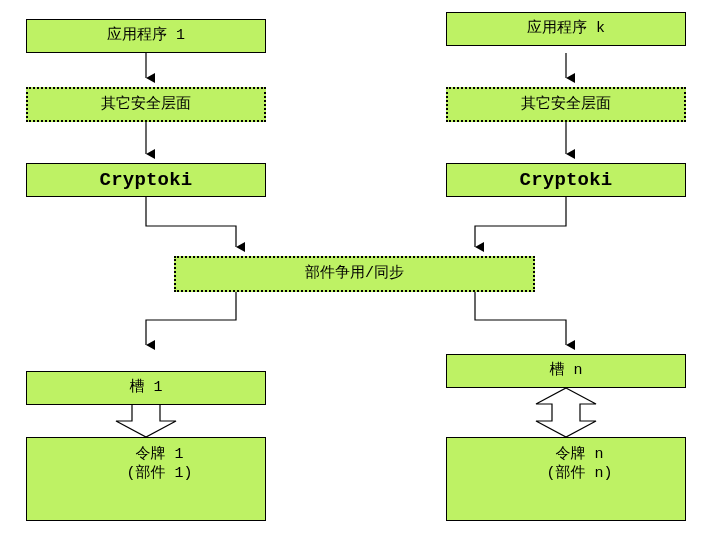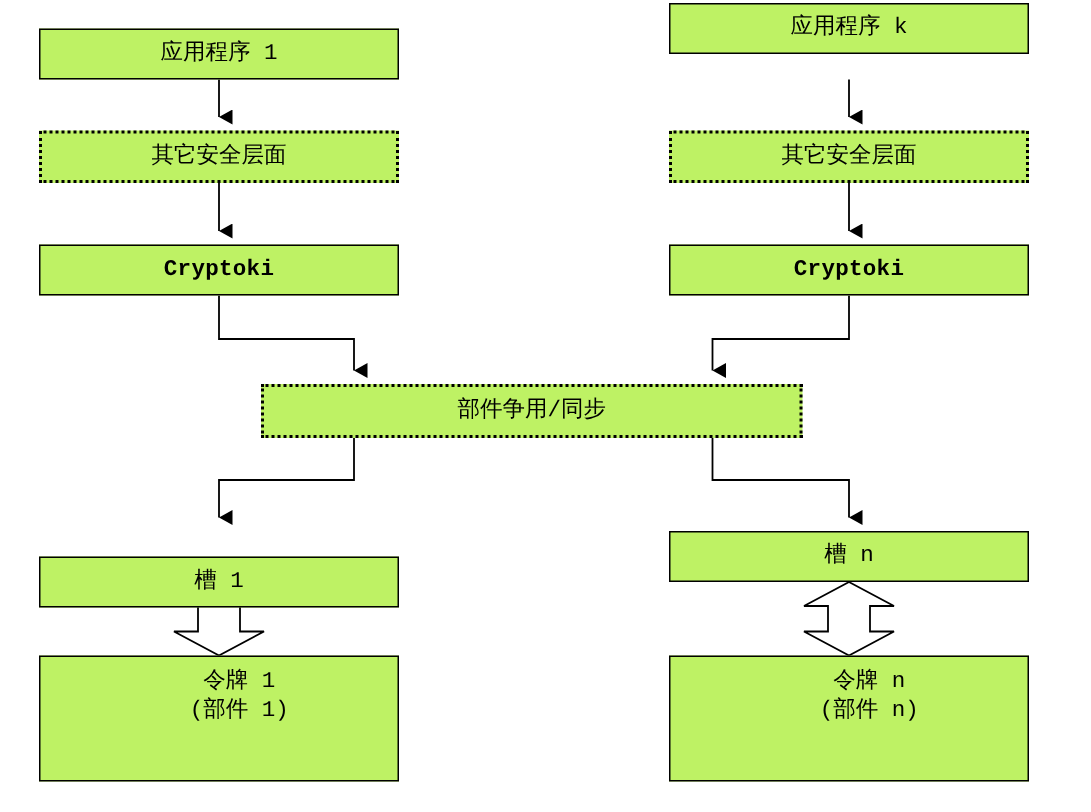--- a/index.html
+++ b/index.html
@@ -41,21 +41,21 @@
   .node.dotted {
     border: 2px dotted #000000;
   }
   .node .label {
     display: block;
     white-space: pre-line;
     font-size: 15px;
   }
   .node.bold .label {
     font-weight: bold;
-    font-size: 15px;
+    font-size: 19px;
     letter-spacing: 0.2px;
   }
   .node.top-align {
     align-items: flex-start;
     padding-top: 7px;
     padding-left: 27px;
   }
 </style>
 </head>
 <body>
@@ -126,21 +126,21 @@
 
   <div class="node solid" style="left:26px; top:354px; width:240px; height:34px;margin-top:17px;">
     <span class="label">槽 1</span>
   </div>
 
   <div class="node solid top-align" style="left:26px; top:437px; width:240px; height:84px;">
     <span class="label">令牌 1
 (部件 1)</span>
   </div>
 
-  <div class="node solid" style="left:446px; top:2px; width:240px; height:34px;">
+  <div class="node solid" style="left:446px; top:12px; width:240px; height:34px;">
     <span class="label">应用程序 k</span>
   </div>
 
   <div class="node dotted" style="left:446px; top:87px; width:240px; height:35px;">
     <span class="label">其它安全层面</span>
   </div>
 
   <div class="node solid bold" style="left:446px; top:163px; width:240px; height:34px;">
     <span class="label">Cryptoki</span>
   </div>

